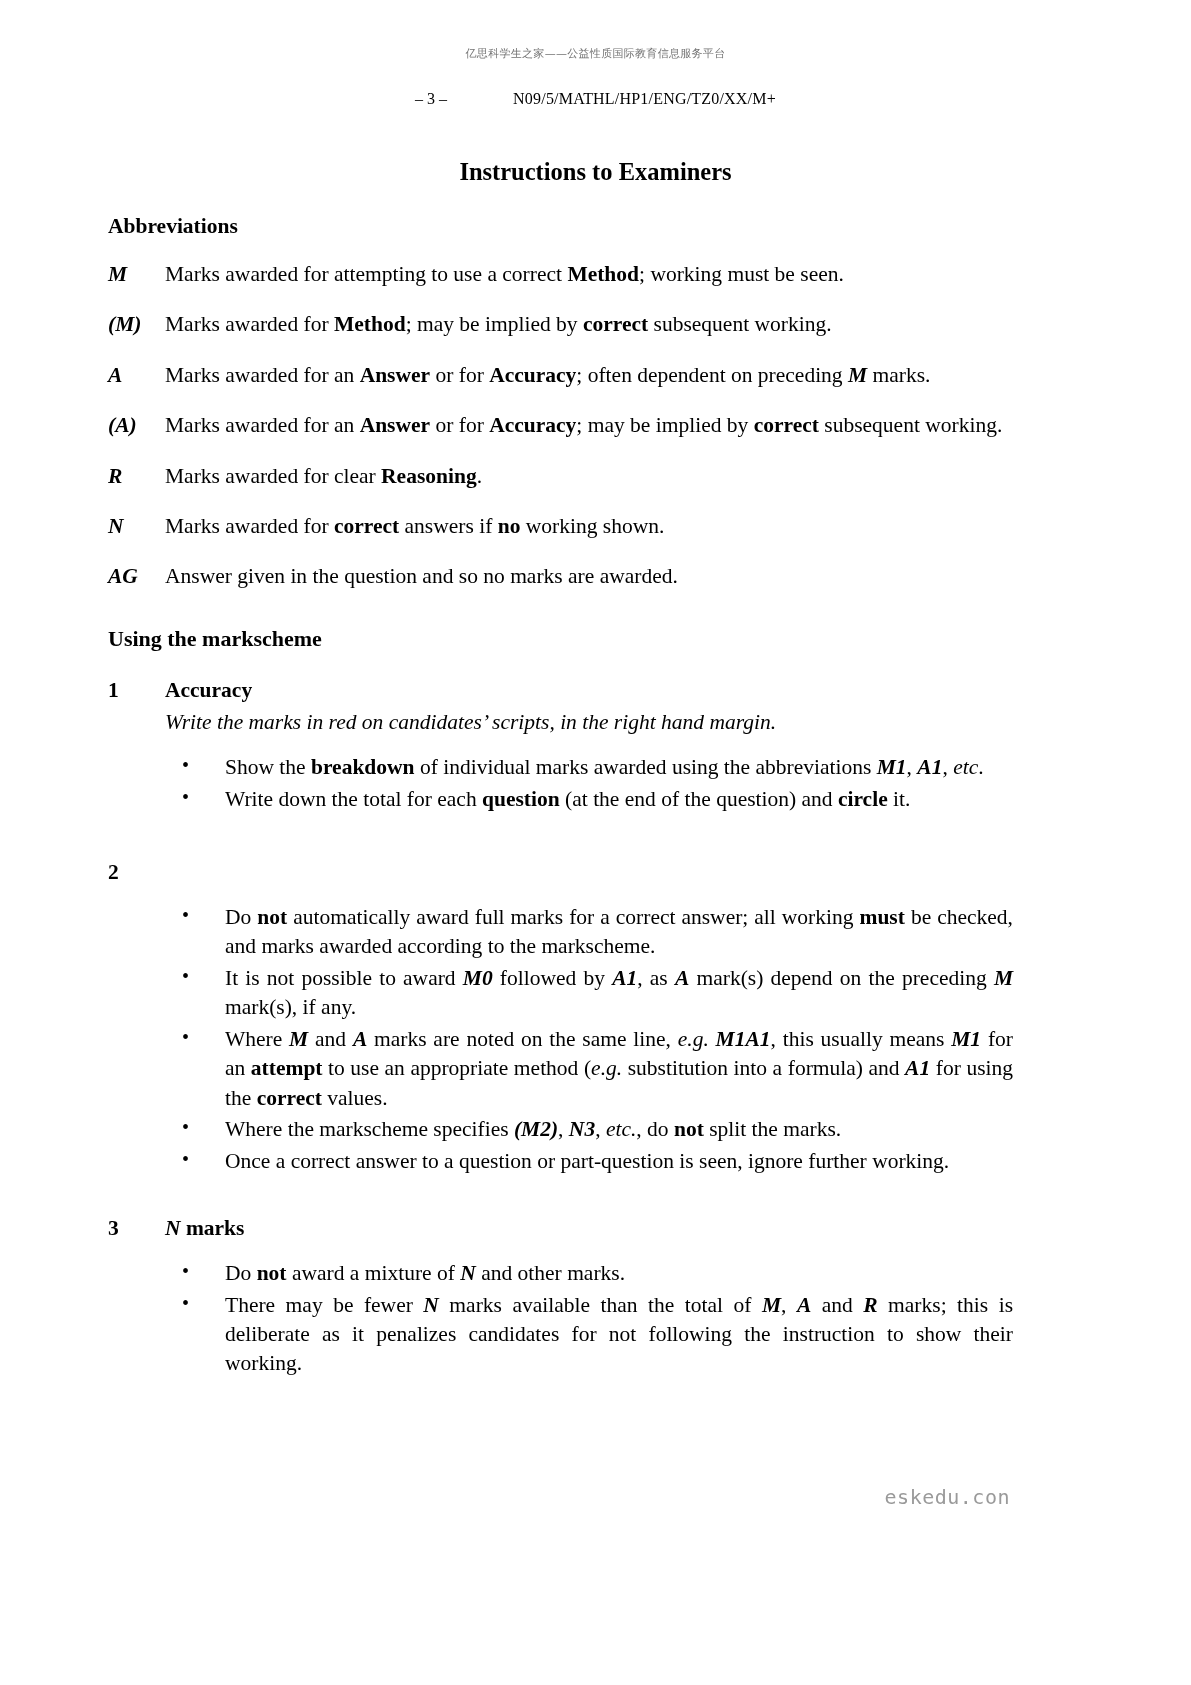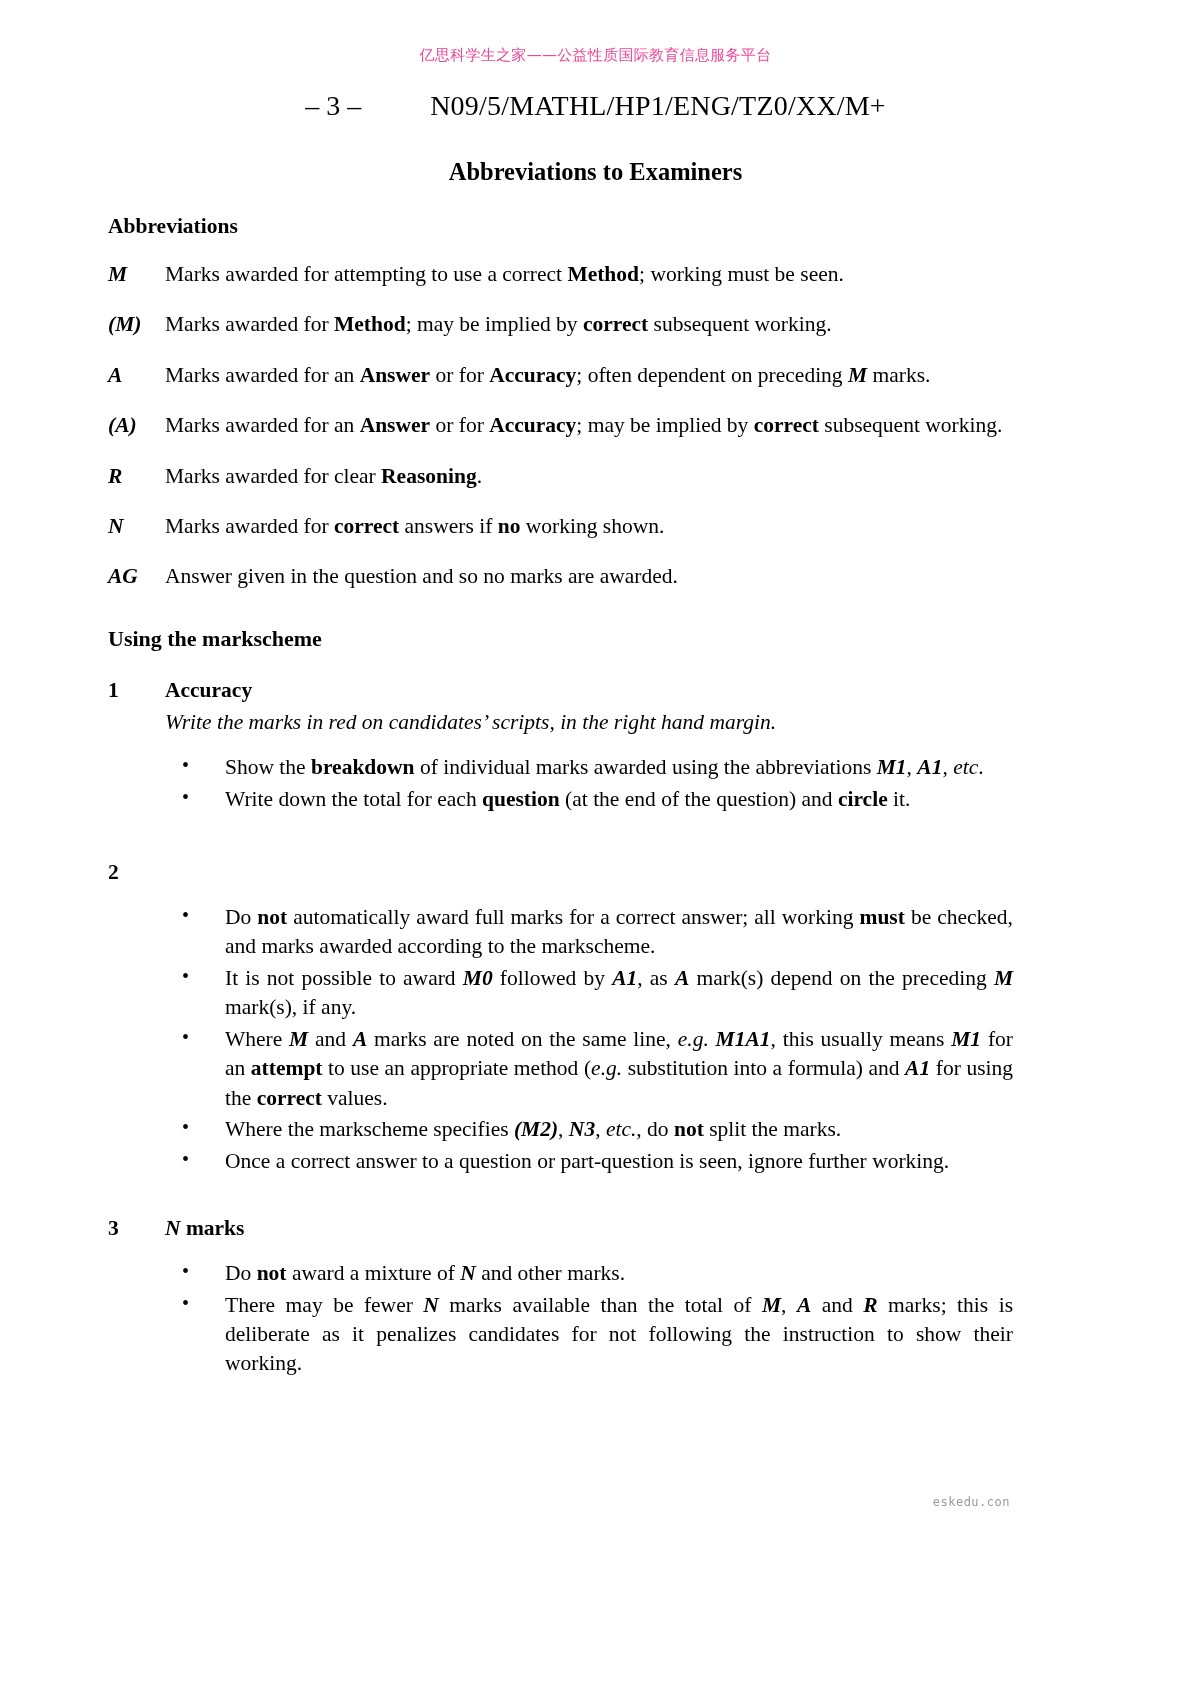--- a/index.html
+++ b/index.html
@@ -16,31 +16,31 @@
     color: #000000;
     overflow: hidden;
   }
   .watermark-top {
     position: absolute;
     top: 46px;
     left: 0;
     width: 1191px;
     text-align: center;
     font-family: "DejaVu Sans", sans-serif;
-    font-size: 15px;
-    color: #ec4899;
+    font-size: 11px;
+    color: #737373;
     letter-spacing: 0.3px;
   }
   .header-line {
     position: absolute;
     top: 90px;
     left: 0;
     width: 1191px;
     text-align: center;
-    font-size: 28px;
+    font-size: 16px;
   }
   .header-line .pagenum {
     display: inline-block;
     margin-right: 62px;
   }
   .header-line .code {
     display: inline-block;
     letter-spacing: 0.2px;
   }
   .doc-title {
@@ -136,38 +136,38 @@
   .block-gap-1 { margin-top: 46px; }
   .block-gap-2 { margin-top: 40px; }
   b { font-weight: bold; }
   i { font-style: italic; }
   .bi { font-weight: bold; font-style: italic; }
   .watermark-bottom {
     position: absolute;
     bottom: 176px;
     right: 181px;
     font-family: "DejaVu Sans Mono", monospace;
-    font-size: 12px;
+    font-size: 20px;
     color: #9a9a9a;
     letter-spacing: 0.5px;
   }
 </style>
 </head>
 <body>
 
 <div class="page">
 
   <div class="watermark-top">亿思科学生之家——公益性质国际教育信息服务平台</div>
 
   <div class="header-line">
     <span class="pagenum">– 3 –</span>
     <span class="code">N09/5/MATHL/HP1/ENG/TZ0/XX/M+</span>
   </div>
 
-  <div class="doc-title">Abbreviations to Examiners</div>
+  <div class="doc-title">Instructions to Examiners</div>
 
   <div class="content">
 
     <div class="section-head abbrev-head">Abbreviations</div>
 
     <div class="abbrev-list">
       <div class="abbrev-row">
         <div class="sym">M</div>
         <div class="txt">Marks awarded for attempting to use a correct <b>Method</b>; working must be seen.</div>
       </div>

